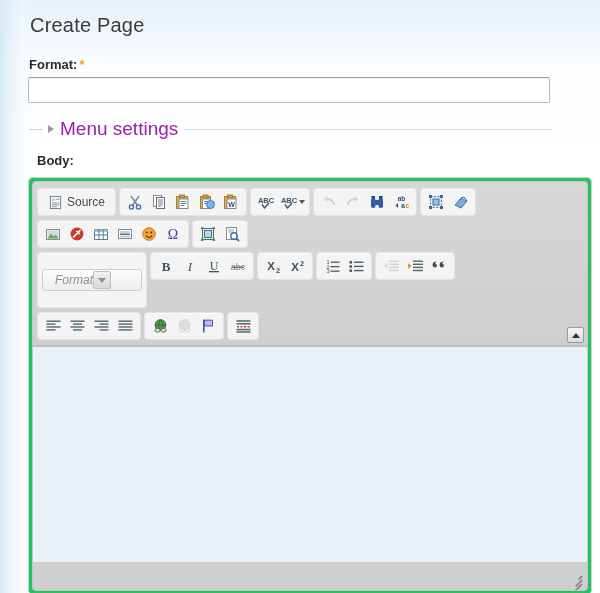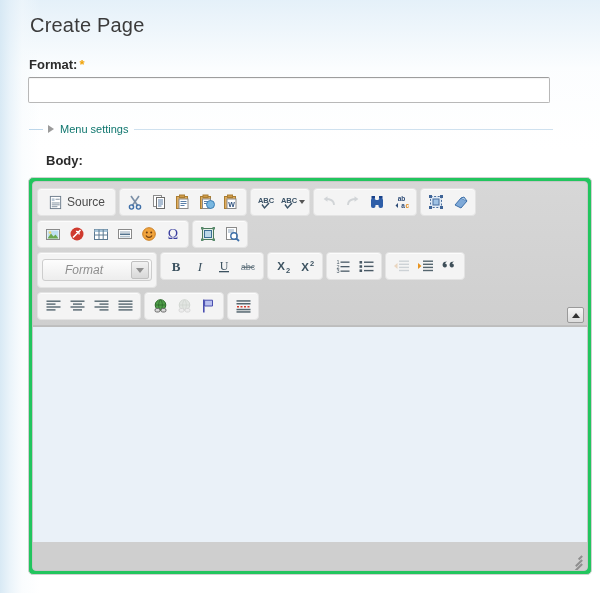--- a/index.html
+++ b/index.html
@@ -69,22 +69,22 @@
     flex:0 0 auto;
     width:0;height:0;
     margin:0 6px 0 5px;
     border-left:6px solid #9b9b9b;
     border-top:4px solid transparent;
     border-bottom:4px solid transparent;
     background:transparent;
   }
   .ms-label{
     flex:0 0 auto;
-    color:#0f766e;
-    font-size:11px;
+    color:#a21caf;
+    font-size:19px;
     cursor:pointer;
     white-space:nowrap;
     text-align:right;
   }
   .ms-rule{
     flex:1 1 auto;height:1px;background:#cfe1ef;margin-left:6px;
   }
 
   .body-row{
     margin-top:16px;
@@ -102,21 +102,21 @@
     border:1px solid #8a8a8a;border-radius:2px;
     background:linear-gradient(#ffffff,#ebebeb);
     position:relative;flex:0 0 auto;
     cursor:pointer;
   }
   .chk:after{
     content:"";position:absolute;left:3px;top:0px;
     width:4px;height:8px;border:solid #2c2c2c;
     border-width:0 2px 2px 0;transform:rotate(42deg);
   }
-  .body-label{position:absolute;left:17px;top:0;}
+  .body-label{position:absolute;left:8px;top:0;}
 
   
   .cke{
     margin-top:6px;
     width:564px;
     box-sizing:border-box;
     border:1px solid #d1d1d1;
     border-radius:5px;
     background:#22c55e;
     padding:3px;
@@ -154,25 +154,25 @@
   .btn.wide{width:auto;padding:0 6px;gap:4px;}
   .btn-text{font-size:12px;color:#4c4c4c;}
   .btn.disabled{opacity:.38;}
   .arrow-dn{
     width:0;height:0;border-left:3.5px solid transparent;border-right:3.5px solid transparent;
     border-top:4px solid #555;margin-left:1px;
   }
 
   
   .combo{
-    display:flex;align-items:center;justify-content:space-between;
+    display:flex;align-items:center;
     width:84px;height:20px;
     background:linear-gradient(#fdfdfd,#ededed);
     border:1px solid #cdcdcd;border-radius:3px;
-    padding:0 2px 0 22px;margin:4px 1px;cursor:pointer;
+    padding:0 2px 0 12px;margin:14px 1px;cursor:pointer;
   }
   .combo-lbl{font-size:12px;color:#8d8d8d;font-style:italic;}
   .combo-btn{
     width:16px;height:16px;border:1px solid #c0c0c0;border-radius:2px;
     background:linear-gradient(#f2f2f2,#d8d8d8);
     display:flex;align-items:center;justify-content:center;
   }
   .combo-btn i{
     width:0;height:0;border-left:4px solid transparent;border-right:4px solid transparent;
     border-top:5px solid #8e8e8e;display:block;

